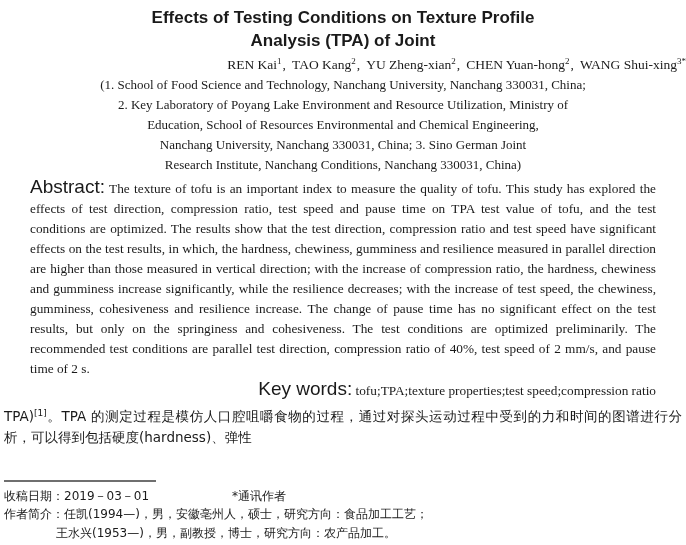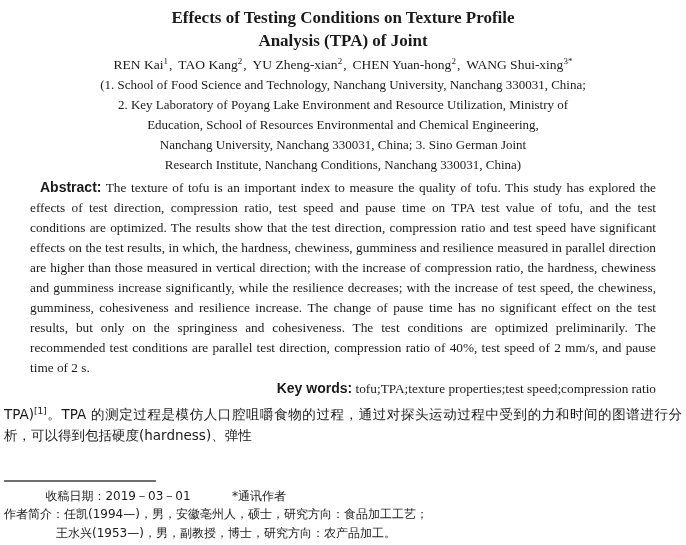--- a/index.html
+++ b/index.html
@@ -9,46 +9,46 @@
     margin:0 auto;
     background:#ffffff;
     color:#1a1a1a;
     overflow:hidden;
     font-family:"Liberation Serif","DejaVu Serif",serif;
   }
   
   .title{
     margin:0;padding-top:6px;
     text-align:center;
-    font-family:Liberation Serif, serif;
+    font-family:Liberation Sans, sans-serif;
     font-size:17px;line-height:23px;font-weight:700;
   }
   .title .tline{display:block;}
   
   .authors{
     margin-top:3px;
-    text-align:center;
+    text-align:right;
     font-size:13.5px;line-height:20px;
   }
   .authors sup{font-size:9px;line-height:0;}
   .authors .sep{margin:0 6px 0 1px;}
   
   .affils{
     text-align:center;
     font-size:13px;line-height:20px;
   }
   
   .abstract{
     margin:2px 30px 0 30px;
     text-align:justify;
     font-size:13.3px;line-height:20px;
   }
   .inline-label{
     font-family:"Liberation Sans","DejaVu Sans",sans-serif;
-    font-weight:700;font-size:14px;margin-left:10px;
+    font-weight:400;font-size:19px;
   }
   .keywords{
     margin:0 30px 0 30px;
     text-align:right;
     font-size:13.3px;line-height:20px;
   }
   
   .cols{
     display:flex;
     gap:24px;
@@ -67,21 +67,21 @@
   .footnote{
     position:absolute;left:4px;right:4px;bottom:3px;
     font-size:12px;line-height:18.5px;
     font-family:"DejaVu Sans","Liberation Sans",sans-serif;
   }
   .fn-rule{
     width:152px;height:0;
     border-top:2px solid #6f6f6f;
     margin-bottom:5px;
   }
-  .fn-received{display:inline-block;min-width:228px;text-align:center;}
+  .fn-received{display:inline-block;min-width:228px;}
   .fn-indent{padding-left:52px;}
 </style>
 </head>
 <body>
 
 <div class="page">
 
   <h1 class="title">
     <span class="tline">Effects of Testing Conditions on Texture Profile</span>
     <span class="tline">Analysis (TPA) of Joint</span>

